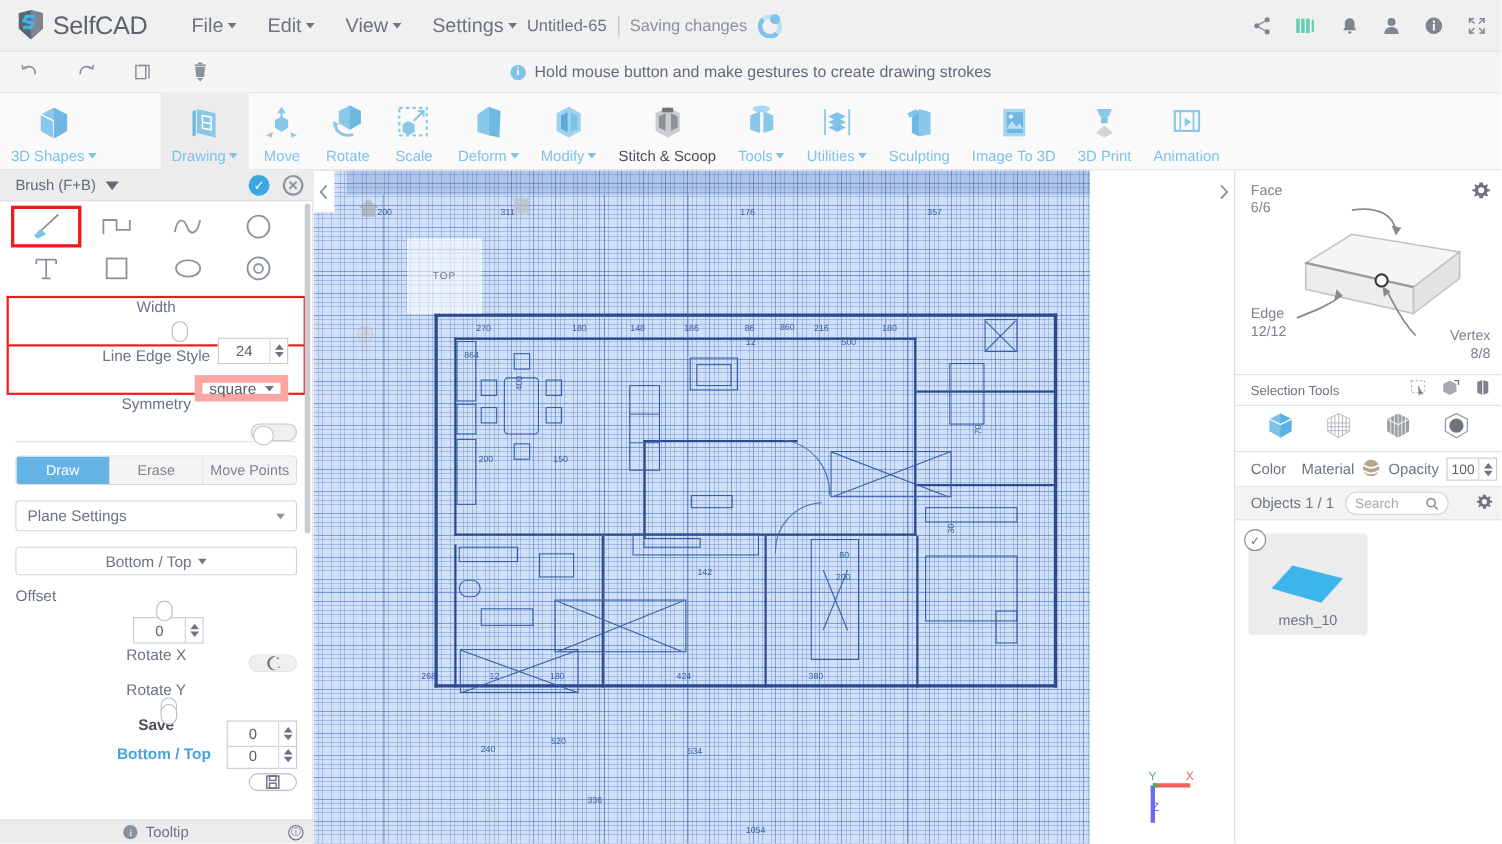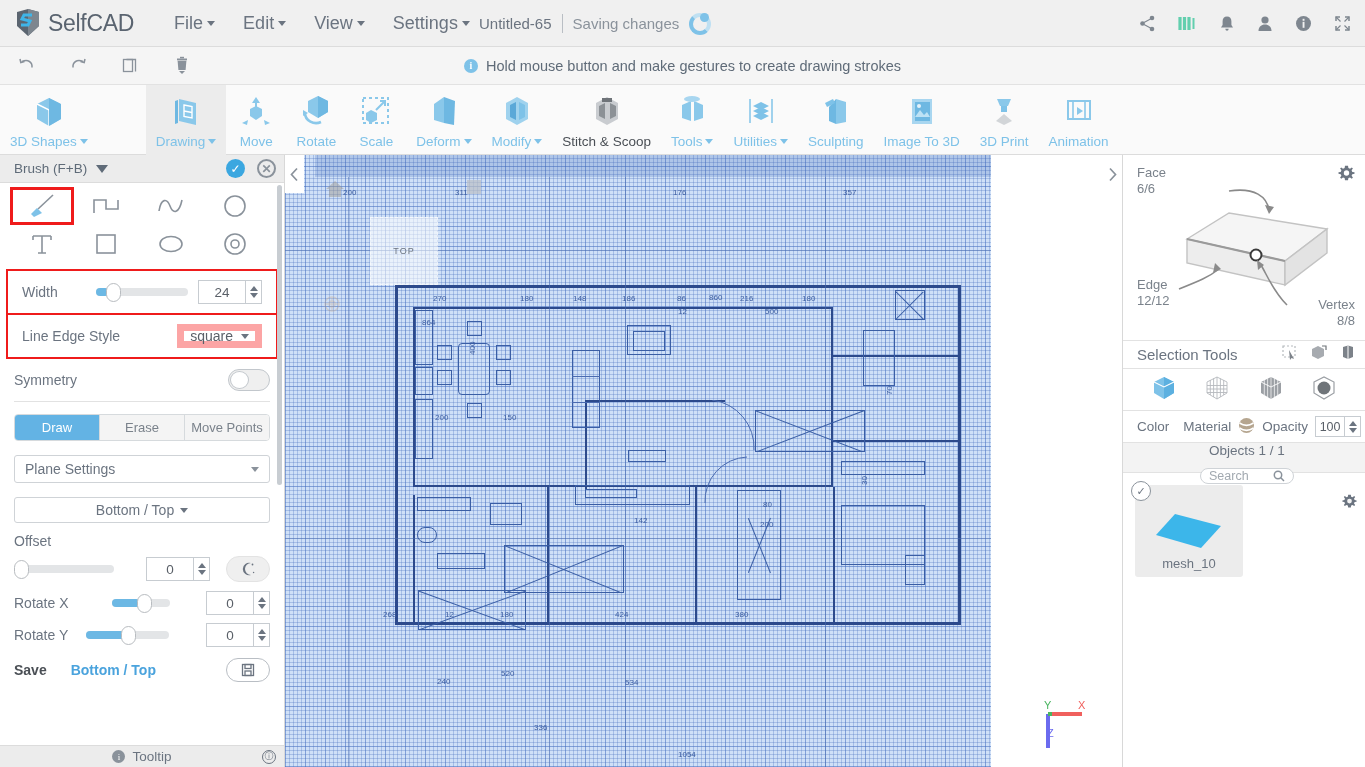--- a/index.html
+++ b/index.html
@@ -126,21 +126,21 @@
   .shape-grid {
     display:grid; grid-template-columns:repeat(4,1fr);
     padding:4px 10px 6px 10px; width:277px;
   }
   .shape-cell {
     height:38px; display:flex; align-items:center; justify-content:center; cursor:pointer;
   }
   .shape-cell.sel { border:3px solid #ef1b1b; }
 
   .row {
-    display:flex; align-items:center; height:42px; padding:0 14px; gap:10px;
+    display:flex; align-items:center; height:42px; padding:0 14px; gap:10px;flex-direction:column;
   }
   .row-label { font-size:14px; color:#6b7480; }
   .slider {
     position:relative; height:8px; border-radius:4px; background:#e3e5e7; flex:1;
   }
   .slider .fill { position:absolute; left:0; top:0; height:8px; border-radius:4px; background:#6cb8e4; }
   .slider .knob {
     position:absolute; top:-5px; width:15px; height:19px; border-radius:8px;
     background:#fff; border:1px solid #b8bcc0; cursor:pointer;
   }
@@ -306,36 +306,36 @@
     position:relative; height:186px; border-bottom:1px solid #e2e2e2;
   }
   .fev-lab { position:absolute; font-size:13px; color:#7a828b; line-height:16px; }
   .gear {
     position:absolute; right:10px; top:10px; color:#6b7480; cursor:pointer;
   }
   .seltools-row {
     height:28px; display:flex; align-items:center; padding:0 10px 0 14px;
     border-bottom:1px solid #e2e2e2;
   }
-  .seltools-row .lab { font-size:15px; color:#6b7480; }
+  .seltools-row .lab { font-size:12px; color:#6b7480; }
   .seltools-row .icons { margin-left:auto; display:flex; gap:14px; align-items:center; }
   .seltype-row {
     height:42px; display:flex; align-items:center; justify-content:space-around;
     border-bottom:1px solid #e2e2e2; padding:0 14px;
   }
   .seltype { cursor:pointer; }
   .matrow {
     height:32px; display:flex; align-items:center; gap:7px; padding:0 8px 0 14px;
     border-bottom:1px solid #e2e2e2; font-size:13.5px; color:#6b7480;
   }
   .colordot { width:19px;height:17px;border-radius:50%;background:#151515; cursor:pointer; }
   .objrow {
     height:30px; display:flex; align-items:center; gap:10px; padding:0 8px 0 14px;
     background:#f3f3f3; border-bottom:1px solid #e2e2e2;
-    font-size:13.5px; color:#6b7480;flex-direction:column;
+    font-size:13.5px; color:#6b7480;
   }
   .searchbox {
     width:94px;height:21px;border:1px solid #cfd3d7;border-radius:11px;background:#fff;
     display:flex;align-items:center;padding:0 8px; gap:5px; cursor:text;
   }
   .searchbox span { font-size:12.5px; color:#a2a9b0; }
   .objgrid { padding:12px; }
   .objcard {
     position:relative; width:108px; height:92px; background:#ececec; border-radius:3px;
     display:flex; flex-direction:column; align-items:center; justify-content:flex-end;

